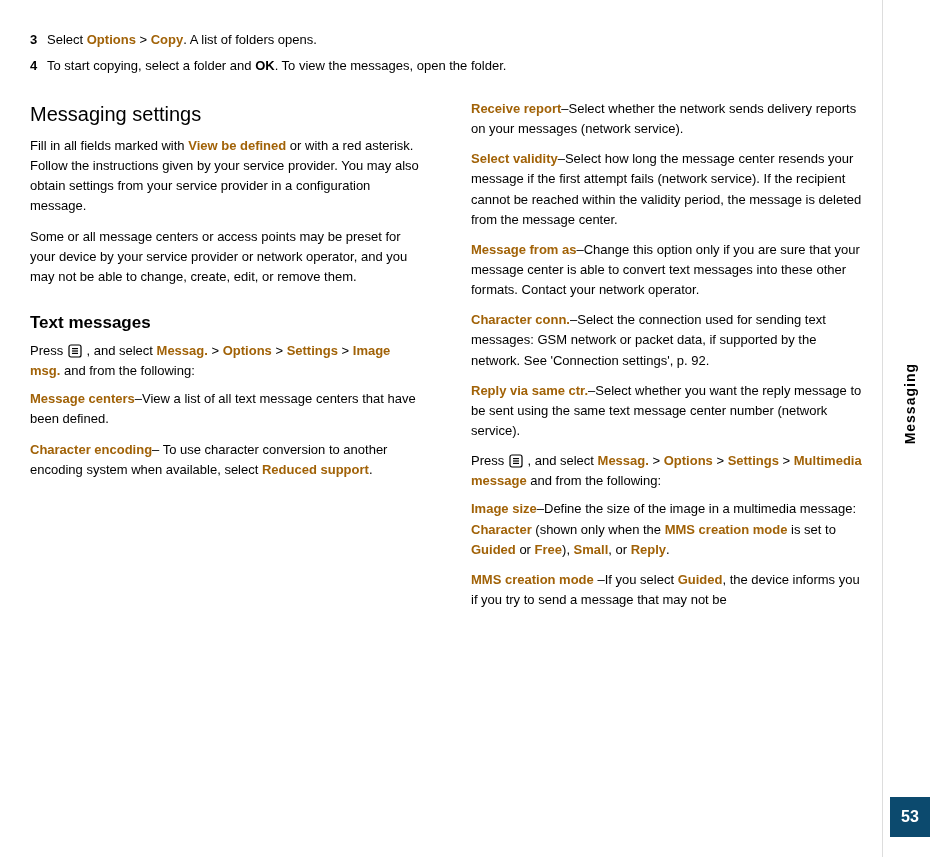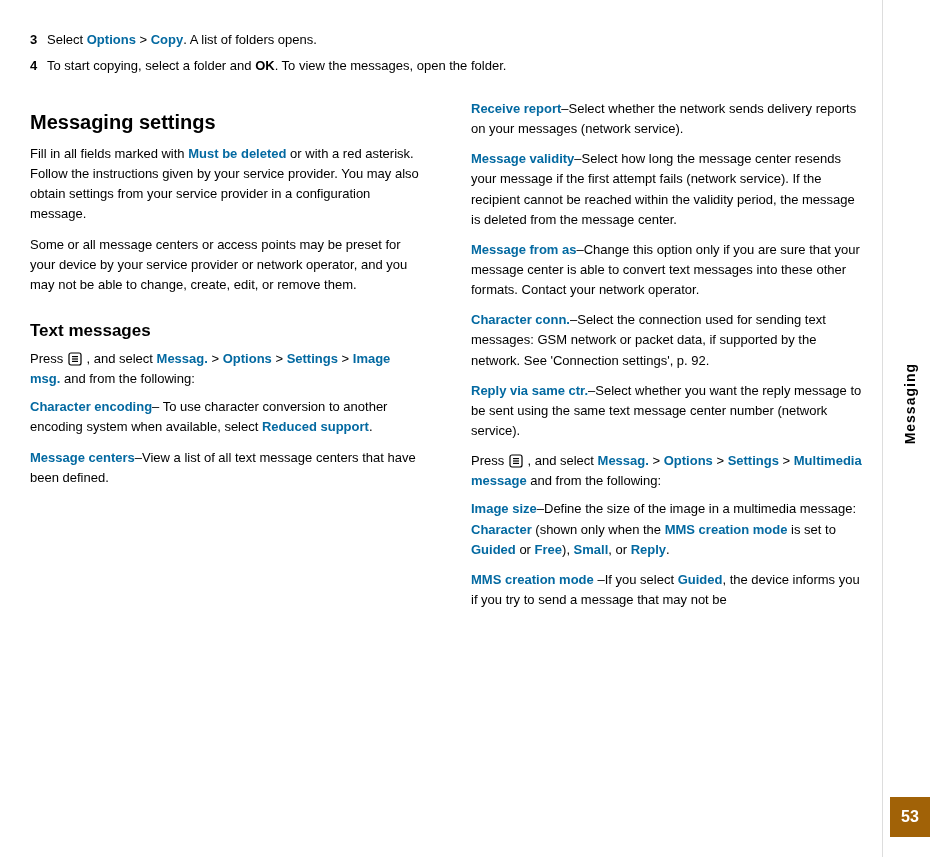--- a/index.html
+++ b/index.html
@@ -54,23 +54,23 @@
       line-height: 1.5;
     }
 
     .num {
       font-weight: bold;
       min-width: 12px;
     }
 
     .section-heading {
       font-size: 20px;
-      font-weight: bold;
-      margin-bottom: 10px;
-      margin-top: 12px;
+      font-weight: normal;
+      margin-bottom: 10px;
+      margin-top: 4px;
     }
 
     .body-text {
       line-height: 1.55;
       margin-bottom: 10px;
     }
 
     .term-heading {
       font-size: 17px;
       font-weight: bold;
@@ -82,21 +82,21 @@
       line-height: 1.55;
       margin-bottom: 8px;
     }
 
     .entry {
       margin-bottom: 10px;
       line-height: 1.55;
     }
 
     .cyan {
-      color: #0369a1;
+      color: #a16207;
       font-weight: bold;
     }
 
     .bold {
       font-weight: bold;
     }
 
     .phone-icon {
       display: inline-block;
       width: 16px;
@@ -125,21 +125,21 @@
       font-weight: bold;
       color: #000;
       letter-spacing: 1px;
       margin-top: auto;
       margin-bottom: auto;
     }
 
     .page-number-box {
       width: 40px;
       height: 40px;
-      background: #a16207;
+      background: #0c4a6e;
       color: #ffffff;
       font-size: 16px;
       font-weight: bold;
       display: flex;
       align-items: center;
       justify-content: center;
       margin-bottom: 10px;
     }
   </style>
 </head>
@@ -161,58 +161,58 @@
       </span>
     </div>
   </div>
 
   <div class="two-columns">
 
     <div class="left-column">
       <h2 class="section-heading">Messaging settings</h2>
 
       <p class="body-text">
-        Fill in all fields marked with <span class="cyan bold">Must be deleted</span> or with a red asterisk. Follow the instructions given by your service provider. You may also obtain settings from your service provider in a configuration message.
+        Fill in all fields marked with <span class="cyan bold">View be defined</span> or with a red asterisk. Follow the instructions given by your service provider. You may also obtain settings from your service provider in a configuration message.
       </p>
 
       <p class="body-text">
         Some or all message centers or access points may be preset for your device by your service provider or network operator, and you may not be able to change, create, edit, or remove them.
       </p>
 
       <h3 class="term-heading">Text messages</h3>
 
       <p class="press-line">
         Press
         <svg class="phone-icon" viewBox="0 0 16 16" xmlns="http://www.w3.org/2000/svg">
           <rect x="2" y="2" width="12" height="12" rx="2" ry="2" fill="none" stroke="#000" stroke-width="1.2"></rect>
           <rect x="5" y="5" width="6" height="1.2" fill="#000"></rect>
           <rect x="5" y="7.4" width="6" height="1.2" fill="#000"></rect>
           <rect x="5" y="9.8" width="6" height="1.2" fill="#000"></rect>
         </svg>
         , and select <span class="cyan bold">Messag.</span> &gt; <span class="cyan bold">Options</span> &gt; <span class="cyan bold">Settings</span> &gt; <span class="cyan bold">Image msg.</span> and from the following:
       </p>
 
       <div class="entry">
+        <span class="cyan bold">Message centers</span>–View a list of all text message centers that have been defined.
+      </div>
+
+      <div class="entry">
         <span class="cyan bold">Character encoding</span>– To use character conversion to another encoding system when available, select <span class="cyan bold">Reduced support</span>.
       </div>
 
-      <div class="entry">
-        <span class="cyan bold">Message centers</span>–View a list of all text message centers that have been defined.
-      </div>
-
     </div>
 
     <div class="right-column">
 
       <div class="entry">
         <span class="cyan bold">Receive report</span>–Select whether the network sends delivery reports on your messages (network service).
       </div>
 
       <div class="entry">
-        <span class="cyan bold">Message validity</span>–Select how long the message center resends your message if the first attempt fails (network service). If the recipient cannot be reached within the validity period, the message is deleted from the message center.
+        <span class="cyan bold">Select validity</span>–Select how long the message center resends your message if the first attempt fails (network service). If the recipient cannot be reached within the validity period, the message is deleted from the message center.
       </div>
 
       <div class="entry">
         <span class="cyan bold">Message from as</span>–Change this option only if you are sure that your message center is able to convert text messages into these other formats. Contact your network operator.
       </div>
 
       <div class="entry">
         <span class="cyan bold">Character conn.</span>–Select the connection used for sending text messages: GSM network or packet data, if supported by the network. See 'Connection settings', p. 92.
       </div>
 

